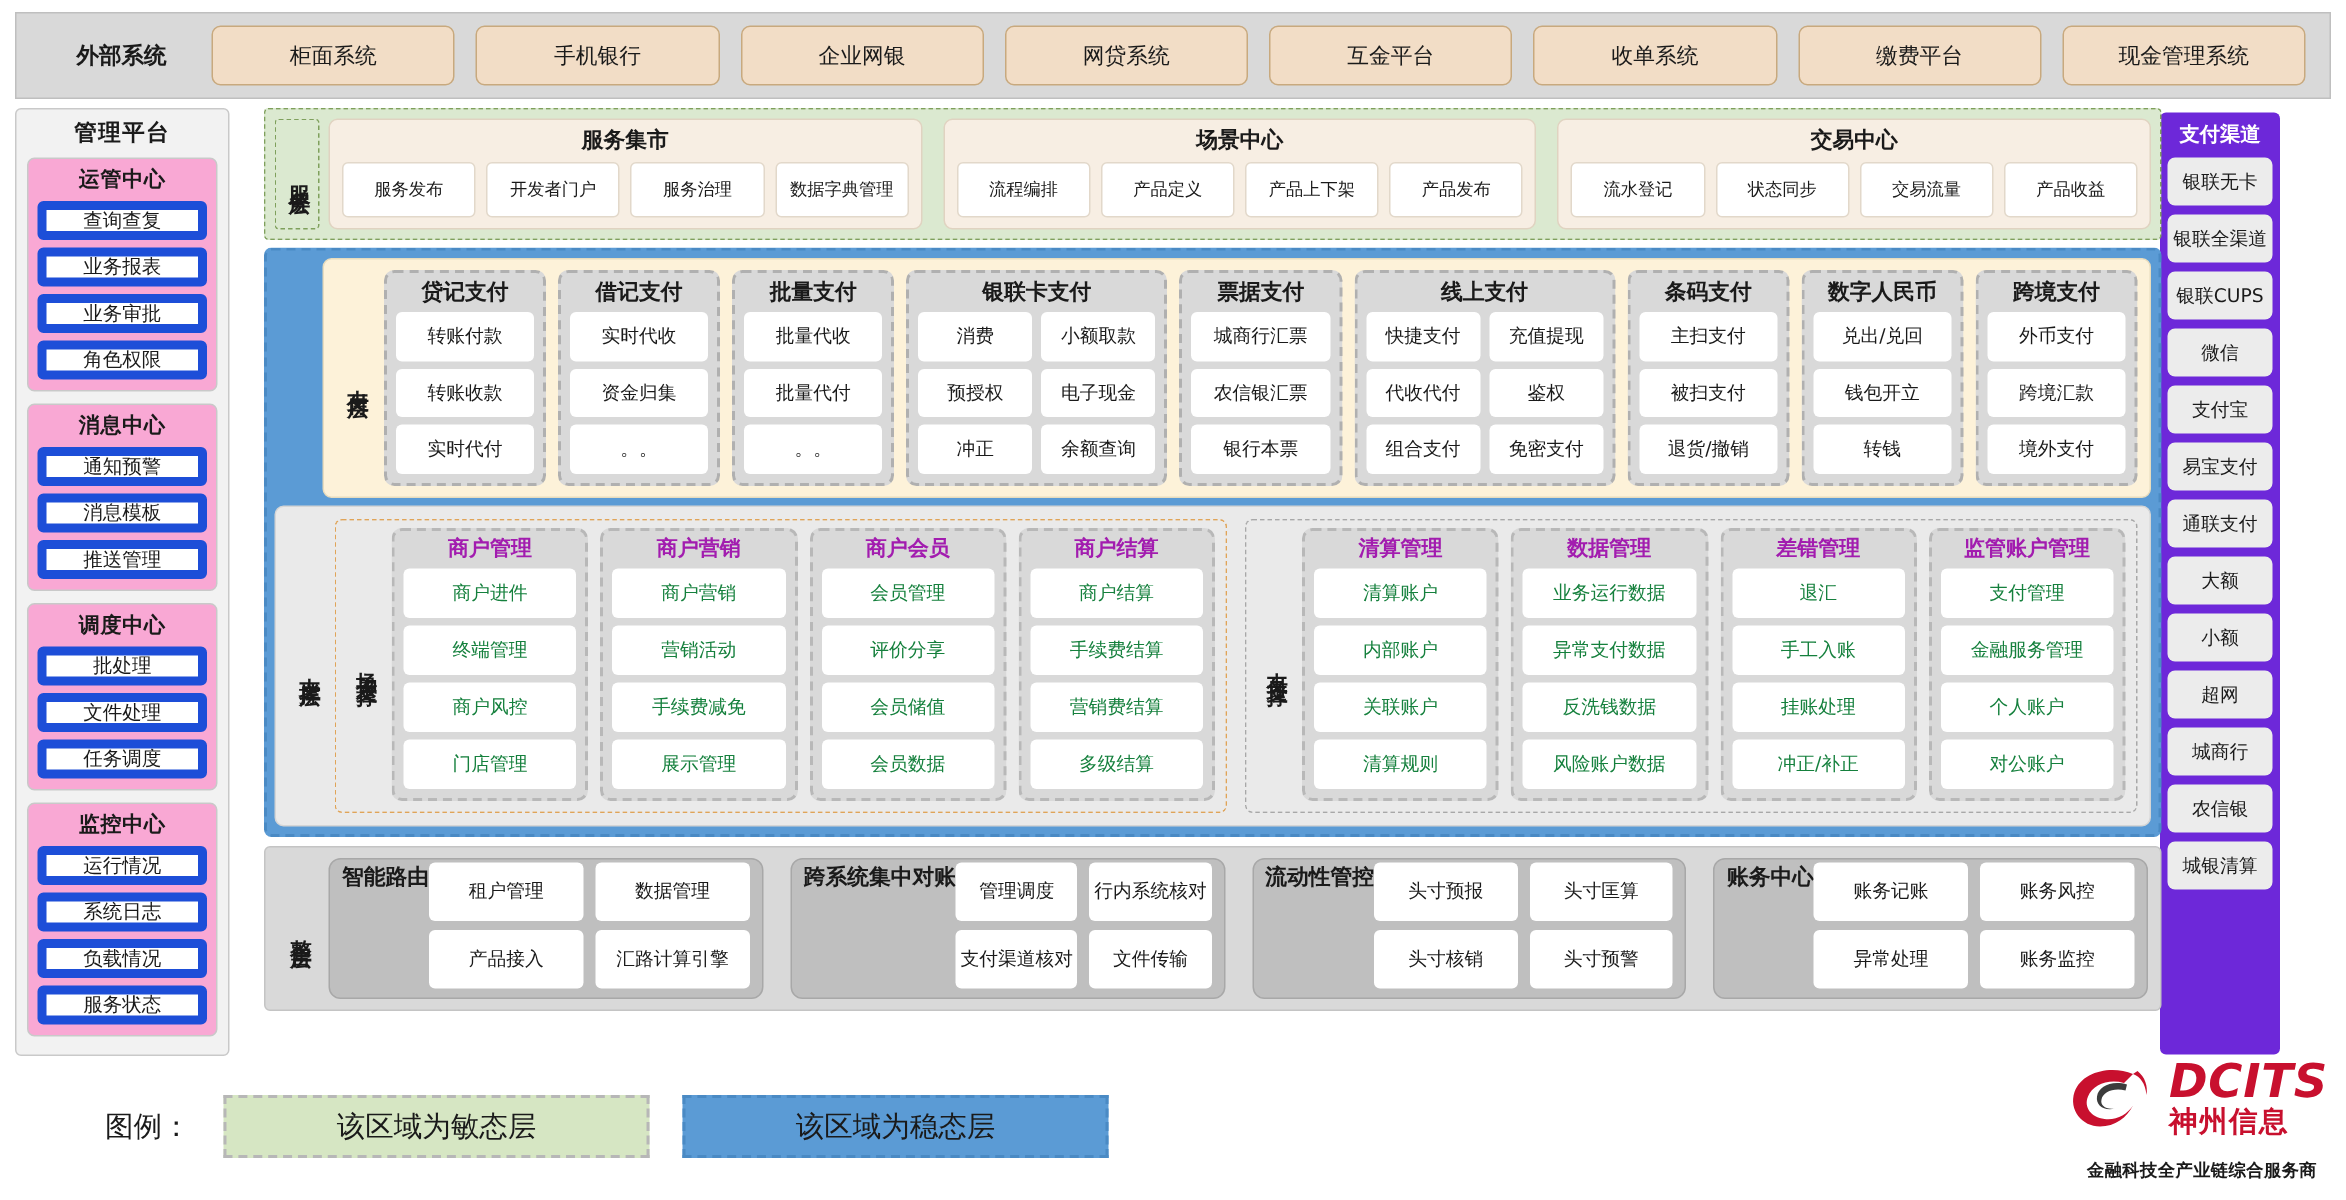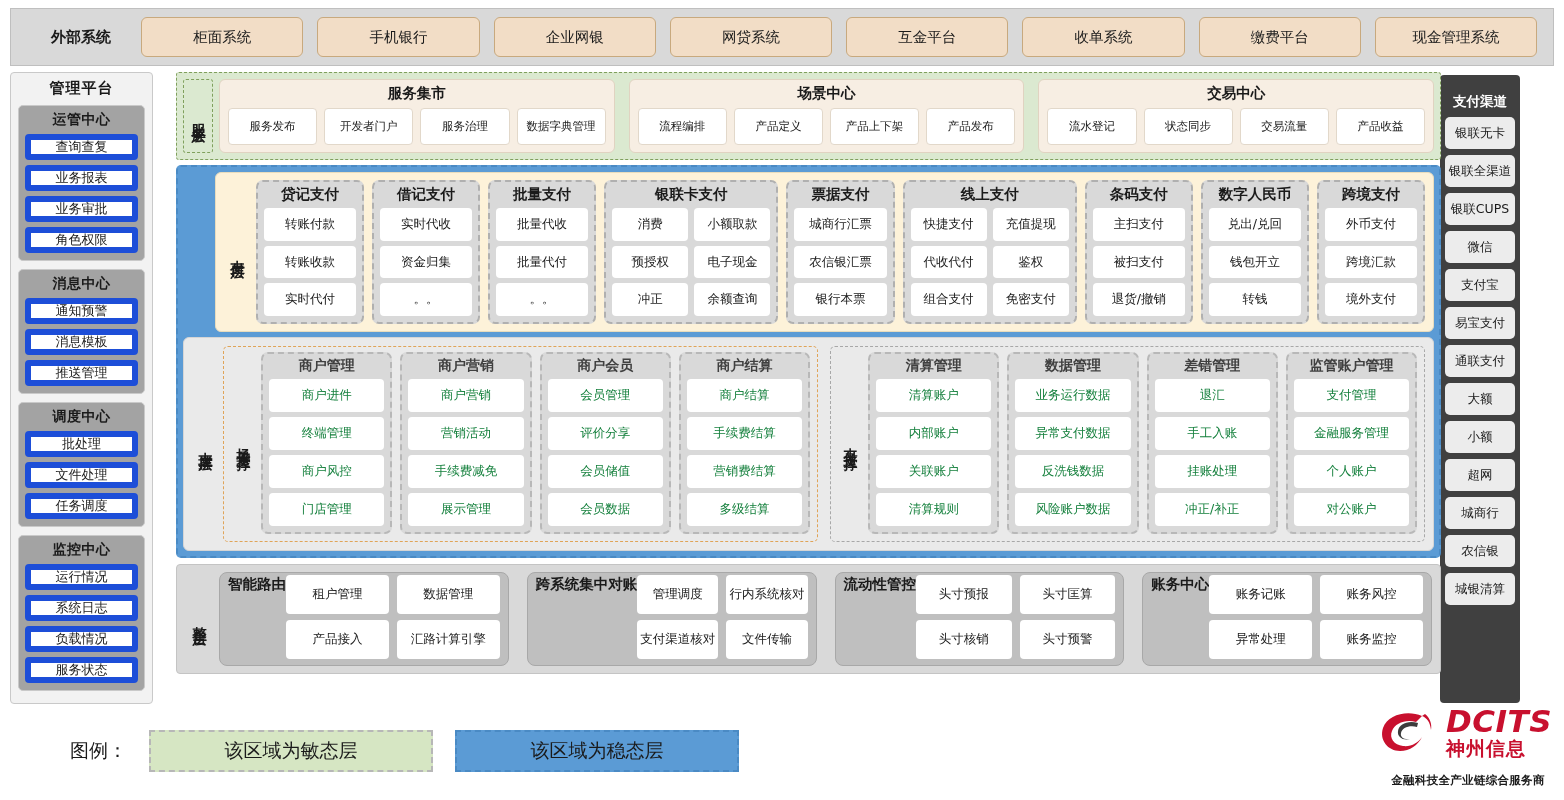--- a/index.html
+++ b/index.html
@@ -32,38 +32,38 @@
   .left-panel {
     position: absolute; left: 10px; top: 72px; width: 143px; height: 632px;
     background: #f2f2f2; border: 1px solid #c9c9c9; border-radius: 4px;
     padding: 6px 7px;
   }
   .left-title {
     font-size: 15px; font-weight: bold; text-align: center; color: #1a1a1a;
     margin-bottom: 7px; letter-spacing: 1px;
   }
   .group-box {
-    background: #a3a3a3; border: 1px solid #c9c9c9; border-radius: 5px;
+    background: #f9a8d4; border: 1px solid #c9c9c9; border-radius: 5px;
     padding: 5px 6px 7px; margin-bottom: 8px;
   }
   .group-title {
     font-size: 14px; font-weight: bold; text-align: center; color: #1a1a1a;
     margin-bottom: 5px; letter-spacing: .5px;
   }
   .mini-btn {
     background: #ffffff; border: 6px solid #1d4ed8; border-radius: 4px;
     height: 26px; display: flex; align-items: center; justify-content: center;
     font-size: 13px; color: #1a1a1a; margin-bottom: 5px;
   }
   .mini-btn:last-child { margin-bottom: 0; }
 
   
   .right-panel {
     position: absolute; left: 1440px; top: 75px; width: 80px; height: 628px;
-    background: #404040; border-radius: 4px; padding: 18px 5px;
+    background: #6d28d9; border-radius: 4px; padding: 6px 5px;
   }
   .right-title {
     font-size: 13.5px; font-weight: bold; text-align: center; color: #ffffff;
     margin-bottom: 6px;
   }
   .chan-btn {
     background: #ececec; border-radius: 5px; height: 32px;
     display: flex; align-items: center; justify-content: center;
     font-size: 12.5px; color: #1a1a1a; margin-bottom: 6px;
   }
@@ -152,21 +152,21 @@
     font-size: 14px; font-weight: bold; color: #1a1a1a;
     display: flex; align-items: center; justify-content: center;
     letter-spacing: 3px; width: 26px; flex: none;
   }
   .sup-cols { display: flex; flex: 1; gap: 8px; }
   .sup-group {
     flex: 1; background: #d9d9d9; border: 2px dashed #b8b8b8; border-radius: 7px;
     padding: 3px 6px 6px; display: flex; flex-direction: column;
   }
   .sup-group-title {
-    font-size: 14px; font-weight: bold; text-align: center; color: #404040;
+    font-size: 14px; font-weight: bold; text-align: center; color: #a21caf;
     margin-bottom: 4px; white-space: nowrap;
   }
   .sup-items { display: flex; flex-direction: column; gap: 5px; flex: 1; }
   .sup-chip {
     flex: 1; background: #ffffff; border-radius: 4px;
     display: flex; align-items: center; justify-content: center;
     font-size: 12.5px; color: #15803d; white-space: nowrap;
   }
 
   

